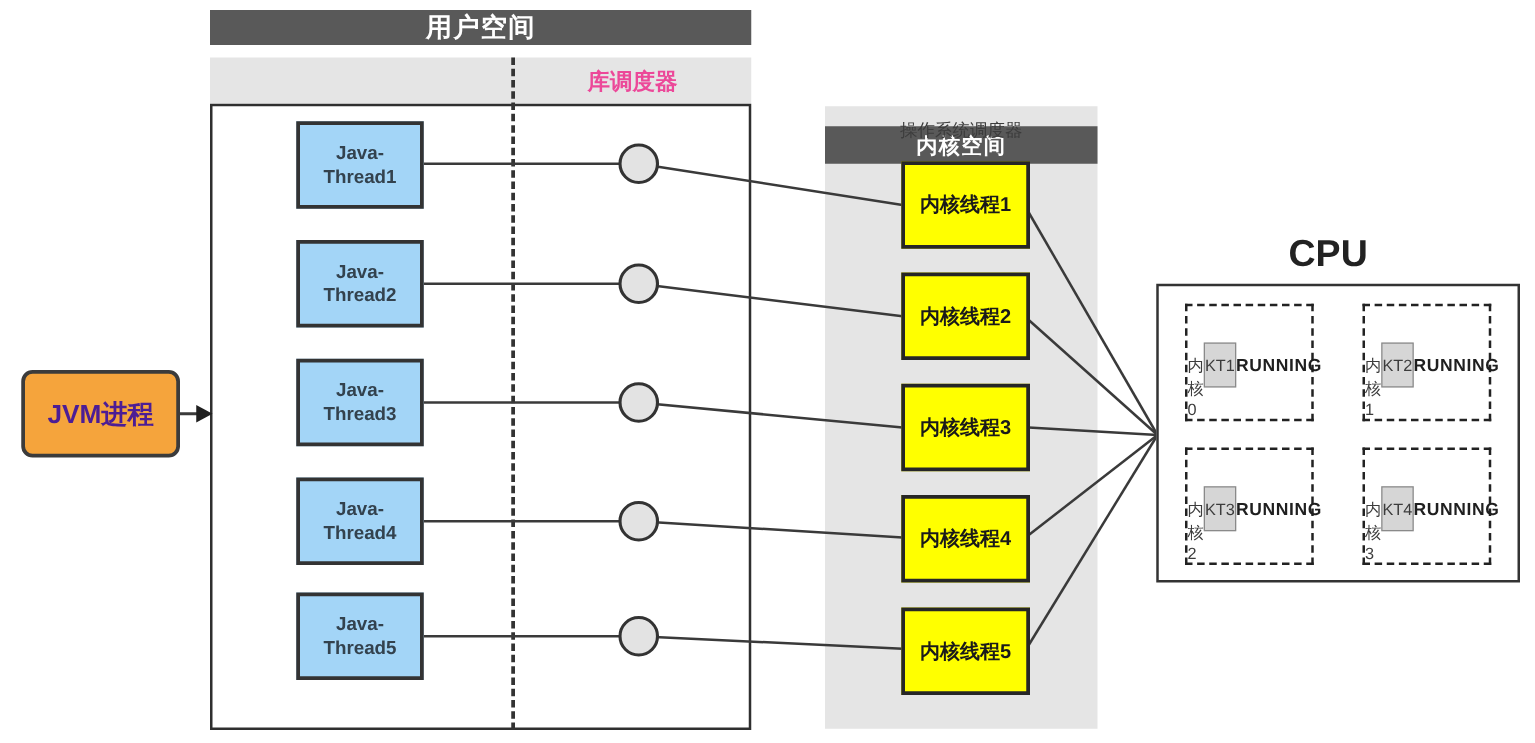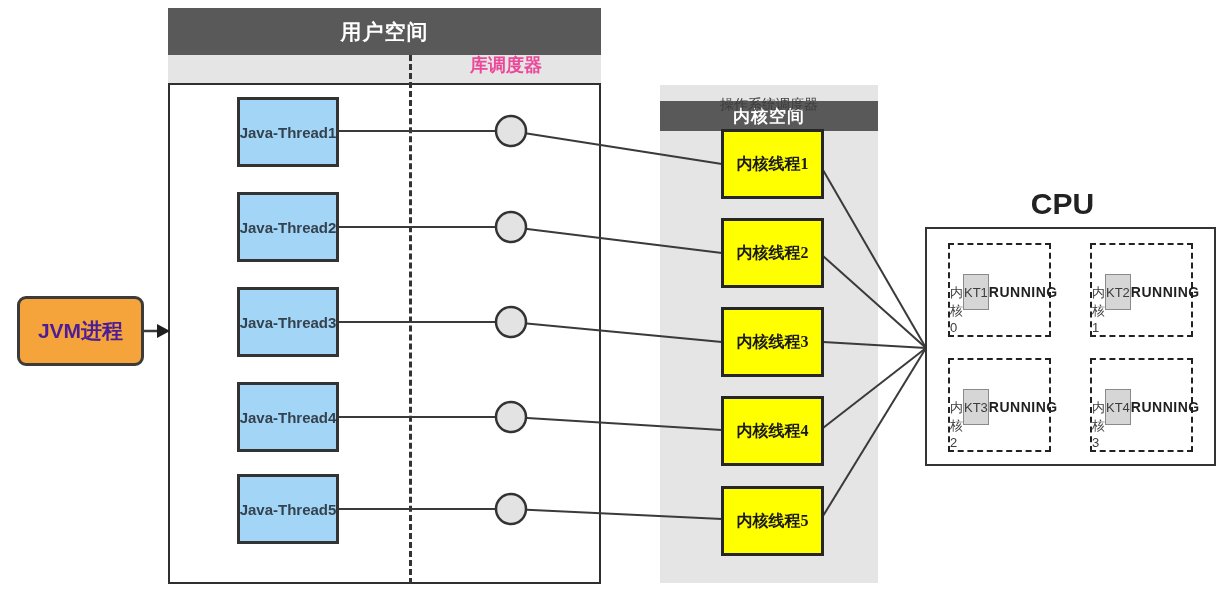--- a/index.html
+++ b/index.html
@@ -12,21 +12,21 @@
     position: relative;
     width: 1228px;
     height: 594px;
     background: #ffffff;
     overflow: hidden;
   }
   .abs { position: absolute; }
 
   
   .us-header {
-    left: 168px; top: 8px; width: 433px; height: 47px;
+    left: 168px; top: 8px; width: 433px; height: 28px;
     background: #595959;
     color: #ffffff; font-weight: bold; font-size: 21px;
     display: flex; align-items: center; justify-content: center;
     z-index: 2; letter-spacing: 1px;
   }
   .us-band {
     left: 168px; top: 46px; width: 433px; height: 37px;
     background: #E5E5E5; z-index: 0;
   }
   .us-band-label {
@@ -51,32 +51,31 @@
     background: #F5A43C; border: 3px solid #3b3b3b; border-radius: 9px;
     box-sizing: border-box;
     display: flex; align-items: center; justify-content: center;
     color: #4c1d95; font-weight: bold; font-size: 21px;
     z-index: 3;
   }
   .jthread {
     left: 237px; width: 102px; height: 70px;
     background: #A3D5F7; border: 3px solid #333333;
     box-sizing: border-box;
-    display: flex; align-items: center; justify-content: center;
+    display: flex; flex-direction: column; align-items: center; justify-content: center;
     color: #33424e; font-weight: bold; font-size: 15px; line-height: 19px;
     z-index: 3;
   }
   .kthread {
     left: 721px; width: 103px; height: 70px;
     background: #FFFF00; border: 3px solid #262626;
     box-sizing: border-box;
     display: flex; align-items: center; justify-content: center;
     color: #1a1a1a; font-weight: bold; font-size: 16px;
     z-index: 3;
-    font-family: Liberation Serif, serif;
   }
 
   
   .ks-header {
     left: 660px; top: 55px; width: 218px; height: 30px;
     background: #595959;
     color: #ffffff; font-weight: bold; font-size: 17px;
     display: flex; align-items: center; justify-content: center;
     z-index: 2; letter-spacing: 1px; margin-top: 46px;
   }

